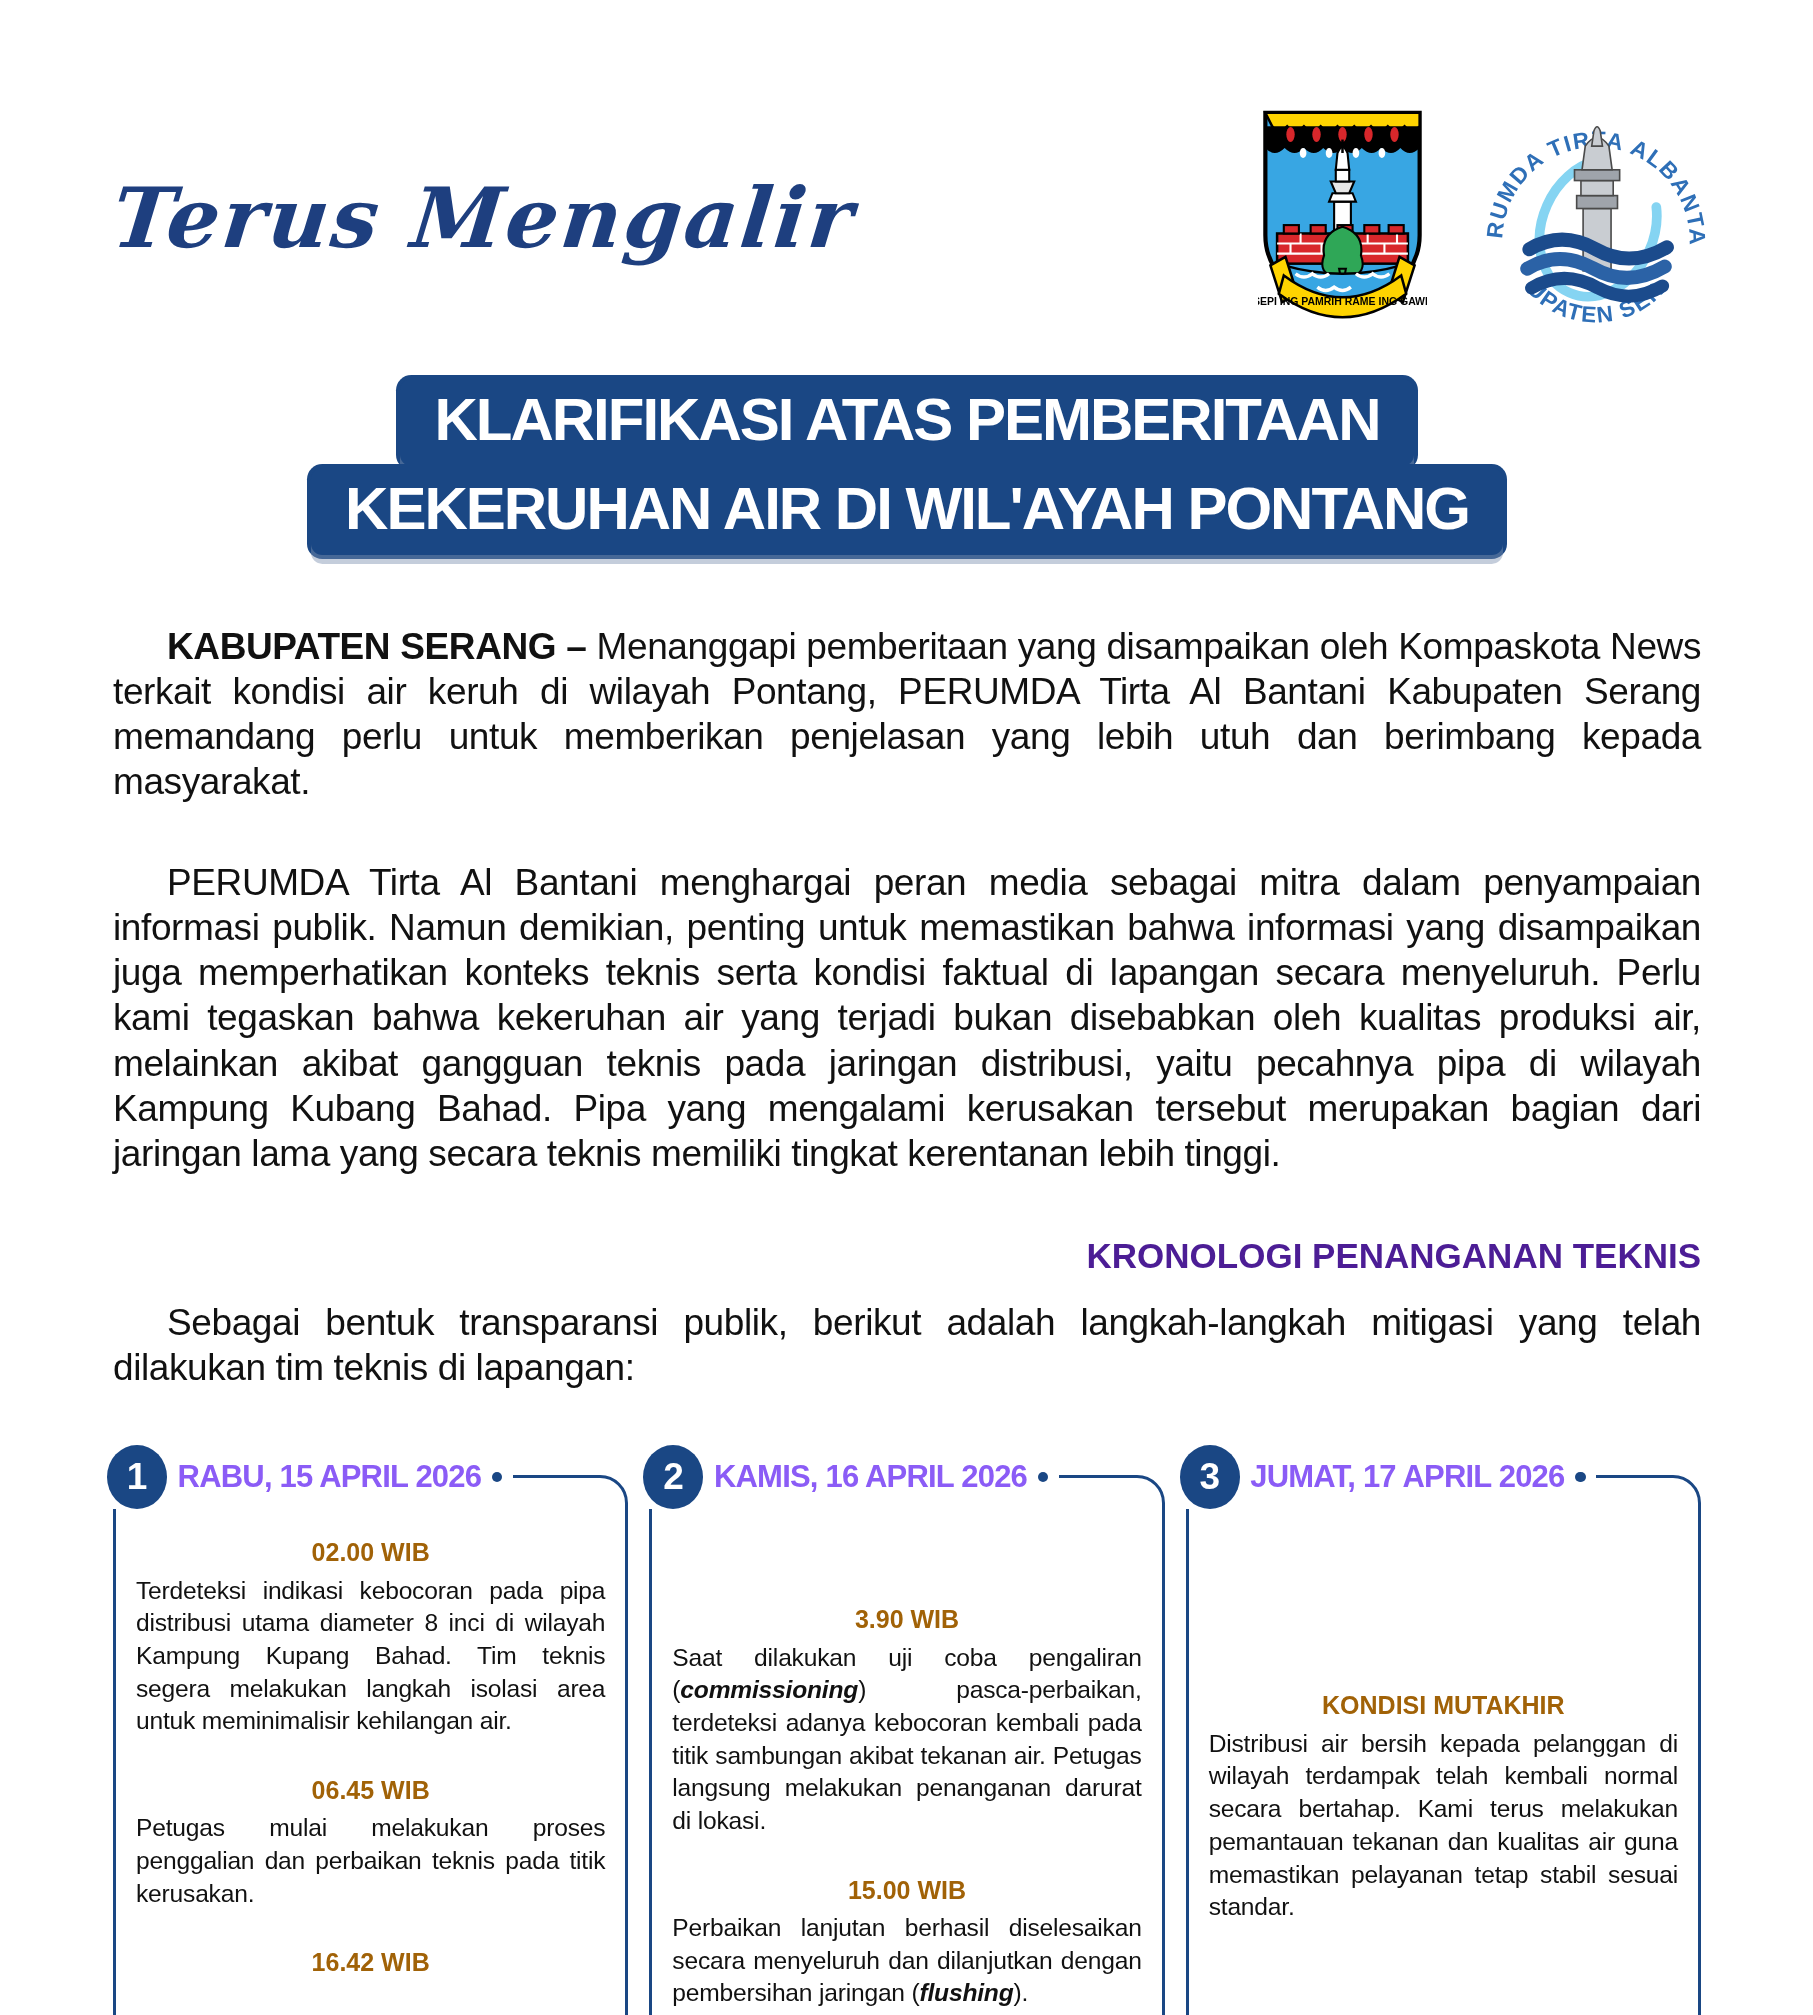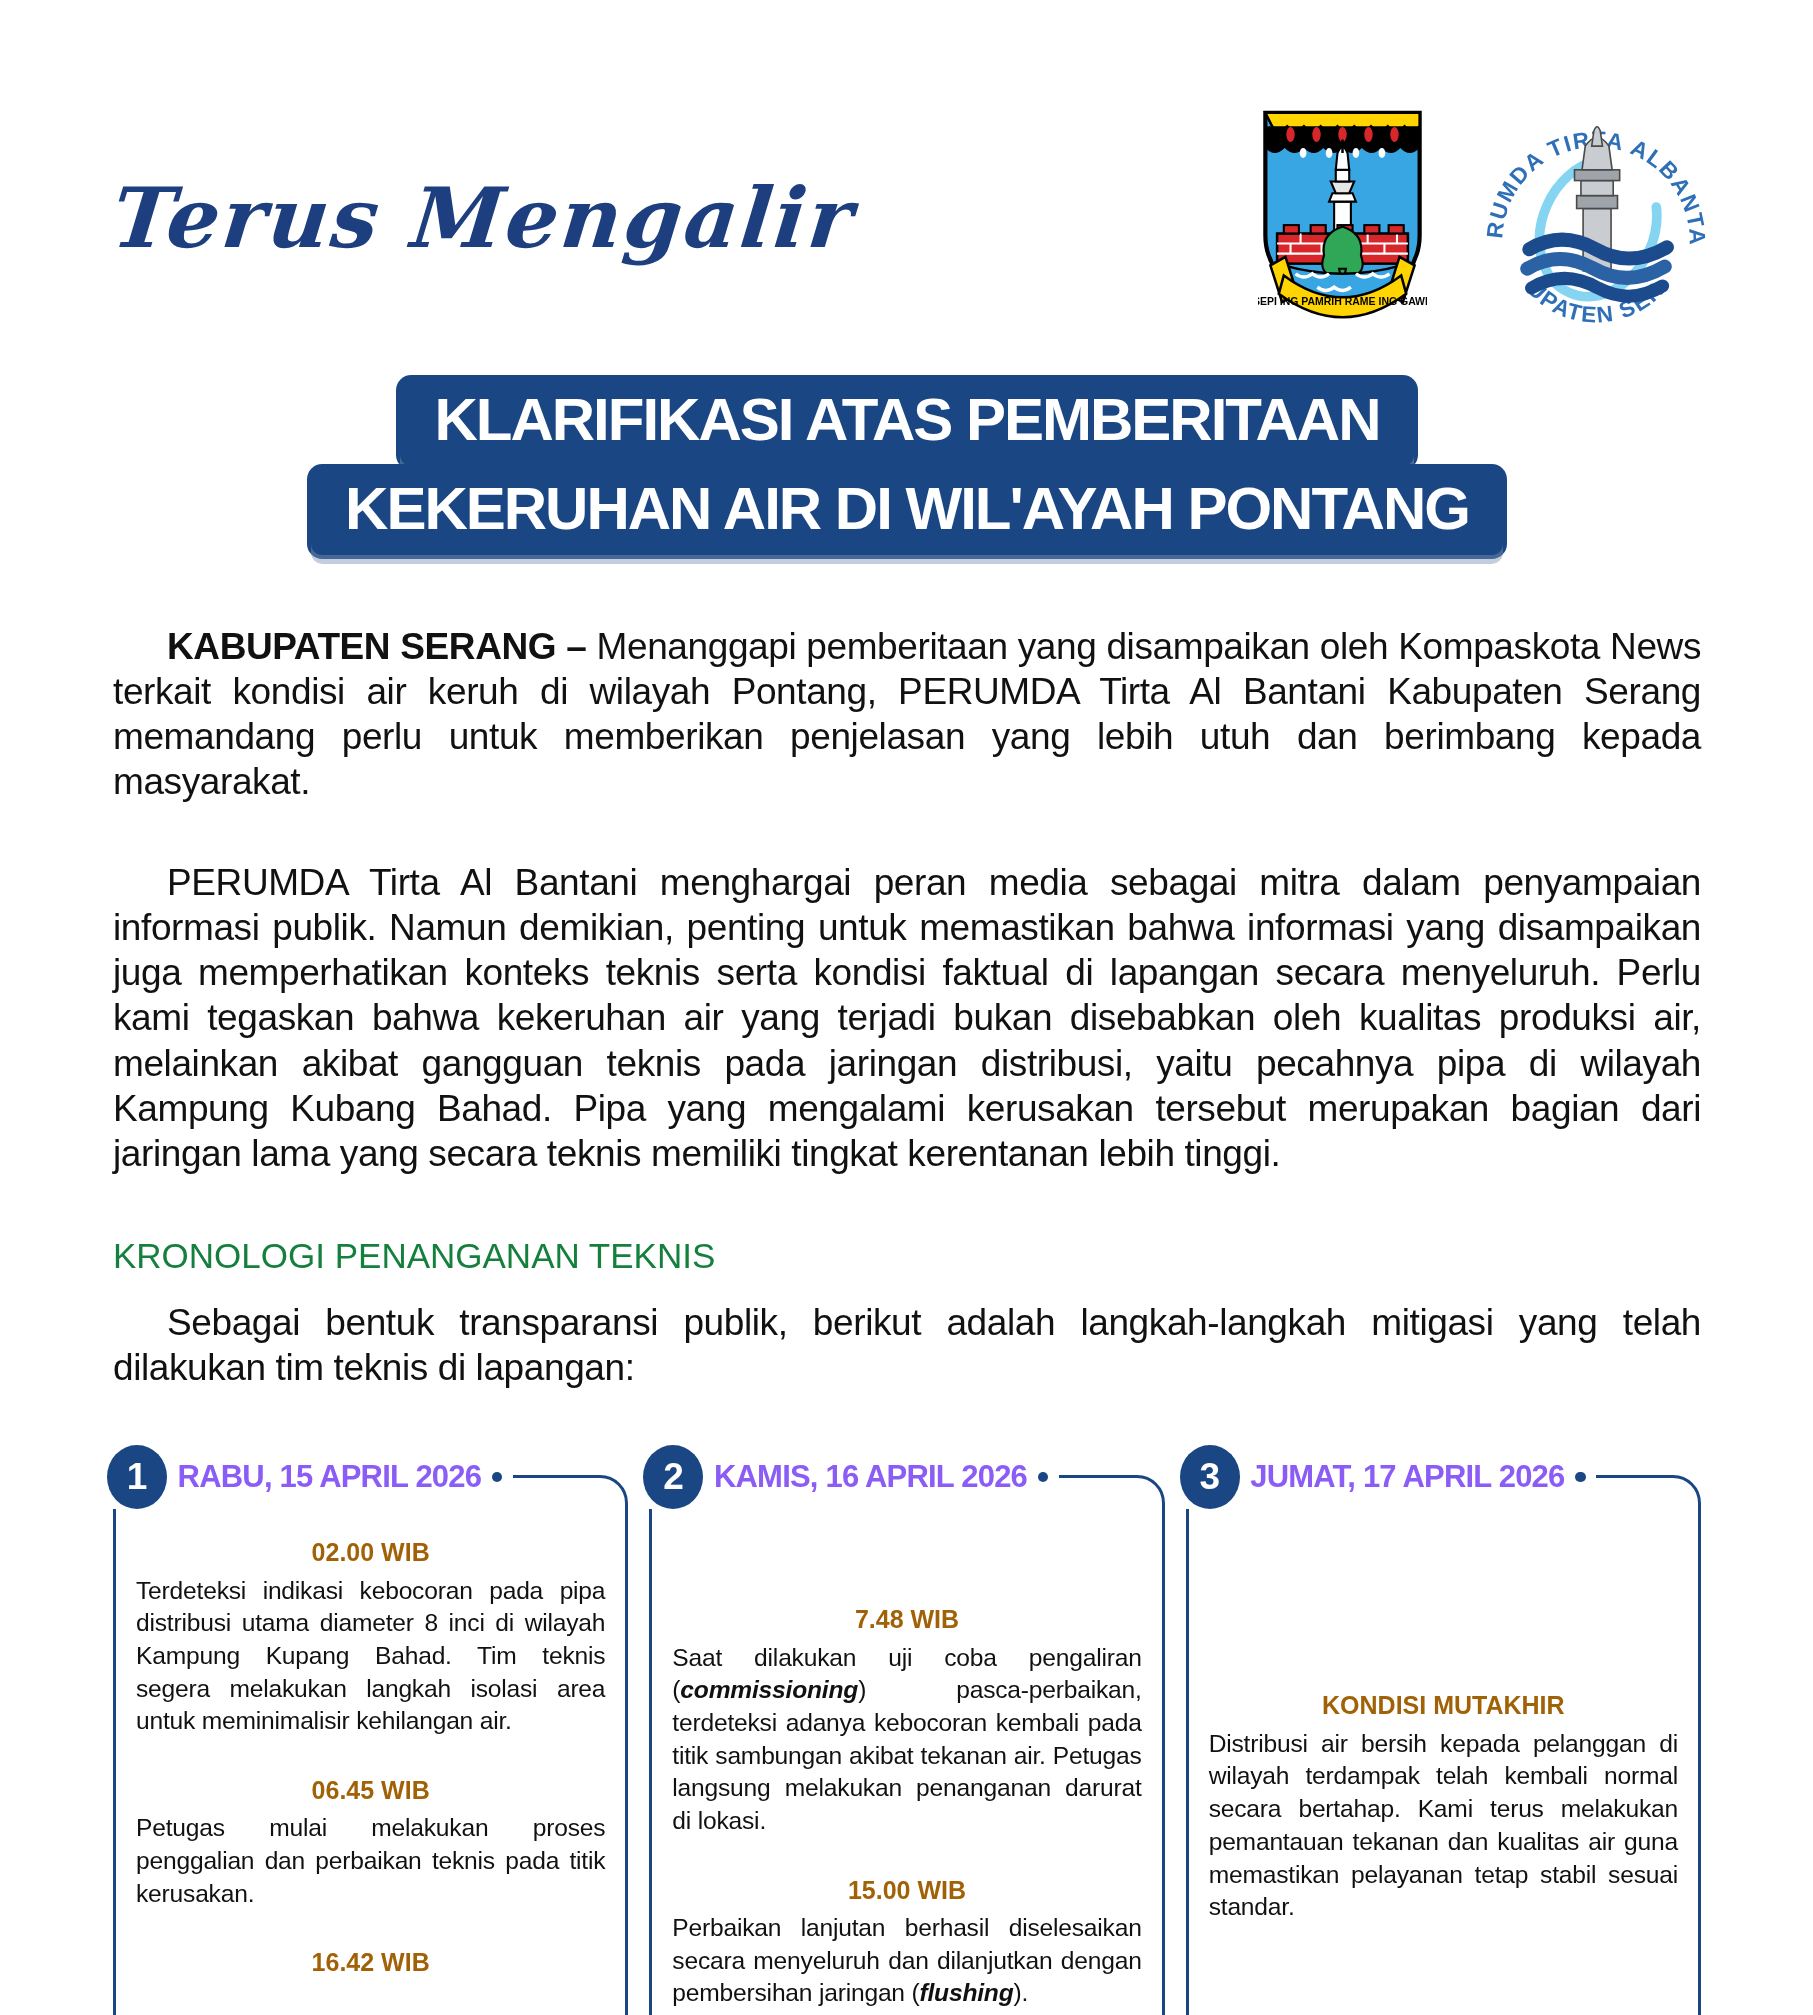--- a/index.html
+++ b/index.html
@@ -64,25 +64,25 @@
     line-height:1.22;
     letter-spacing:-0.4px;
     text-align:justify;
     margin:0;
   }
   .para.indent{ text-indent:54px; }
   .para .lead{ font-weight:bold; }
   .mt-1{ margin-top:69px; }
   .mt-2{ margin-top:56px; }
   .section-heading{
-    text-align:left;
-    font-weight:normal;
+    text-align:right;
+    font-weight:bold;
     font-size:35px;
     letter-spacing:0px;
-    color:#15803d;
+    color:#4c1d95;
     margin:60px 0 0 0;
   }
 
   
   .cards{
     display:flex;
     gap:21px;
     margin-top:85px;
   }
   .card{
@@ -298,21 +298,21 @@
         </div>
       </div>
 
       <div class="card center">
         <div class="card-header">
           <div class="num-circle">2</div>
           <div class="card-date">KAMIS, 16 APRIL 2026</div>
           <div class="header-dot"></div>
         </div>
         <div class="entry">
-          <p class="entry-time">7.48 WIB</p>
+          <p class="entry-time">3.90 WIB</p>
           <p class="entry-text"><span>Saat dilakukan uji coba pengaliran (</span><span class="it">commissioning</span><span>) pasca-perbaikan, terdeteksi adanya kebocoran kembali pada titik sambungan akibat tekanan air. Petugas langsung melakukan penanganan darurat di lokasi.</span></p>
         </div>
         <div class="entry">
           <p class="entry-time">15.00 WIB</p>
           <p class="entry-text"><span>Perbaikan lanjutan berhasil diselesaikan secara menyeluruh dan dilanjutkan dengan pembersihan jaringan (</span><span class="it">flushing</span><span>).</span></p>
         </div>
       </div>
 
       <div class="card center">
         <div class="card-header">

